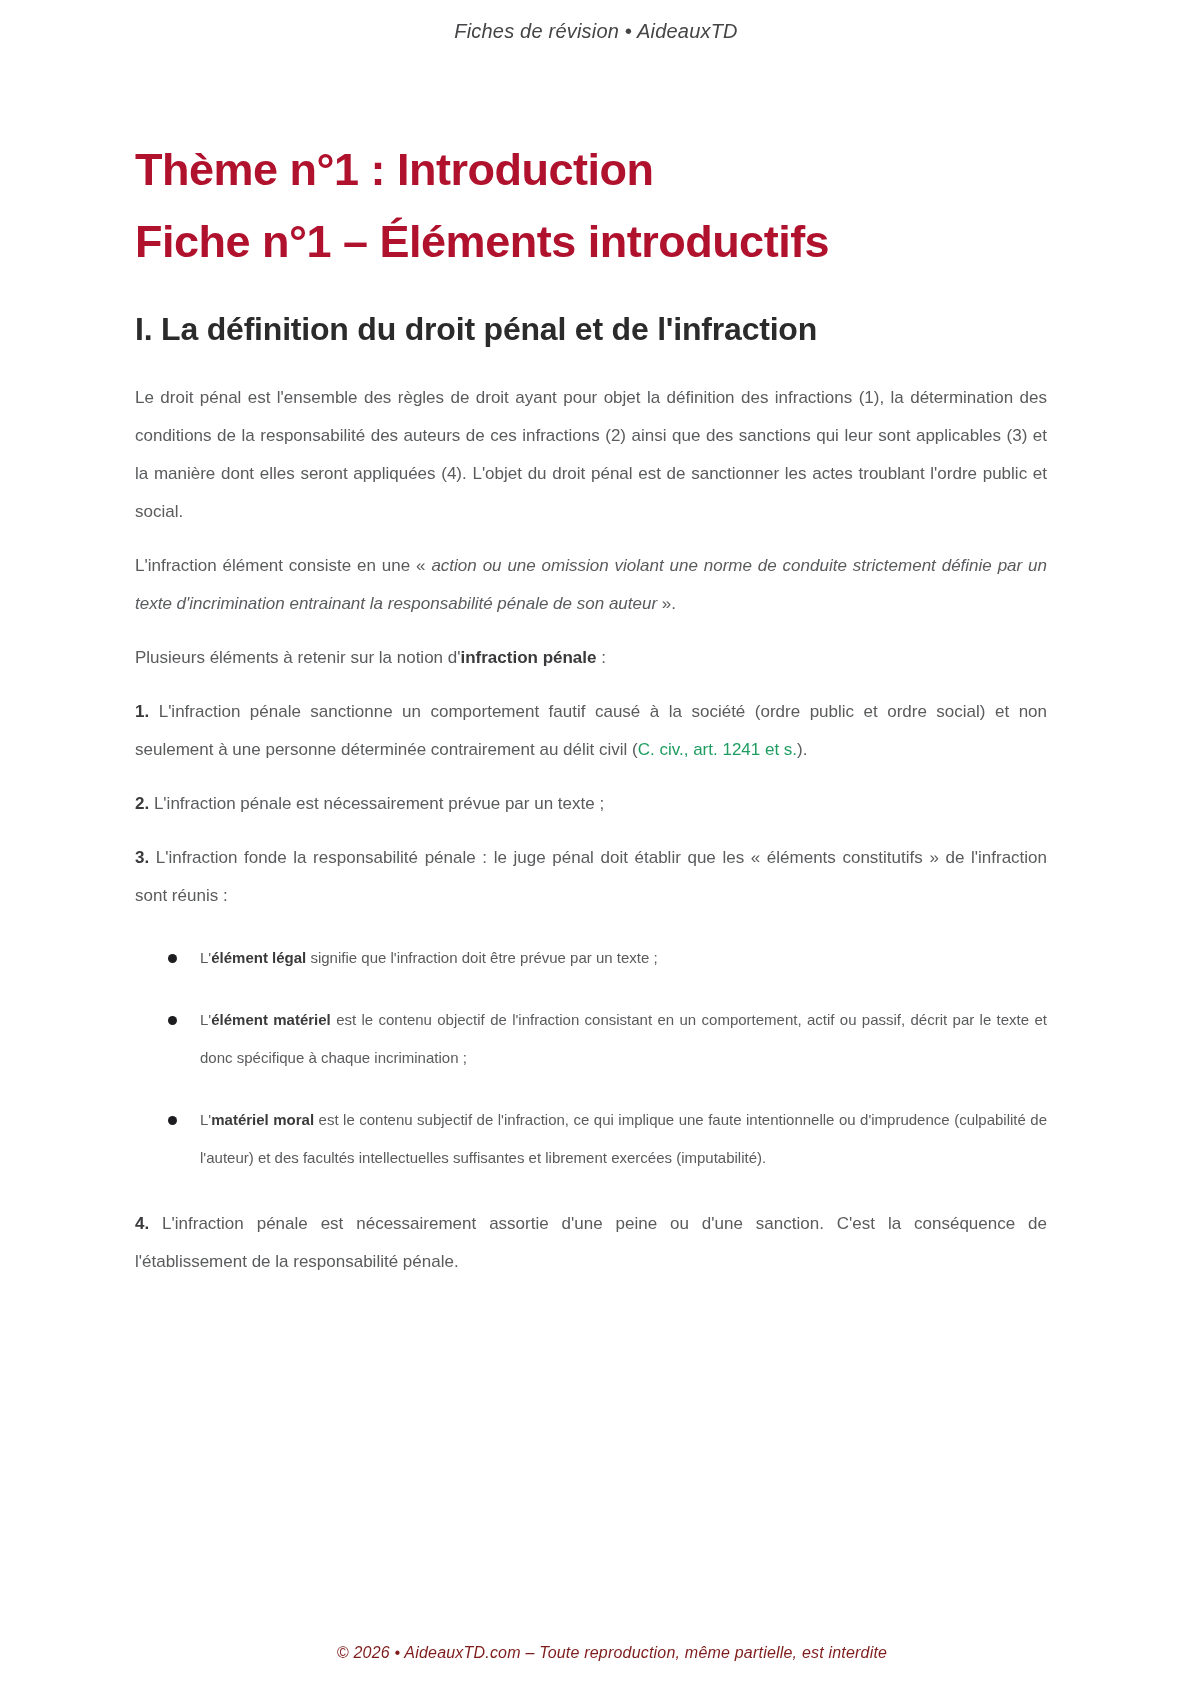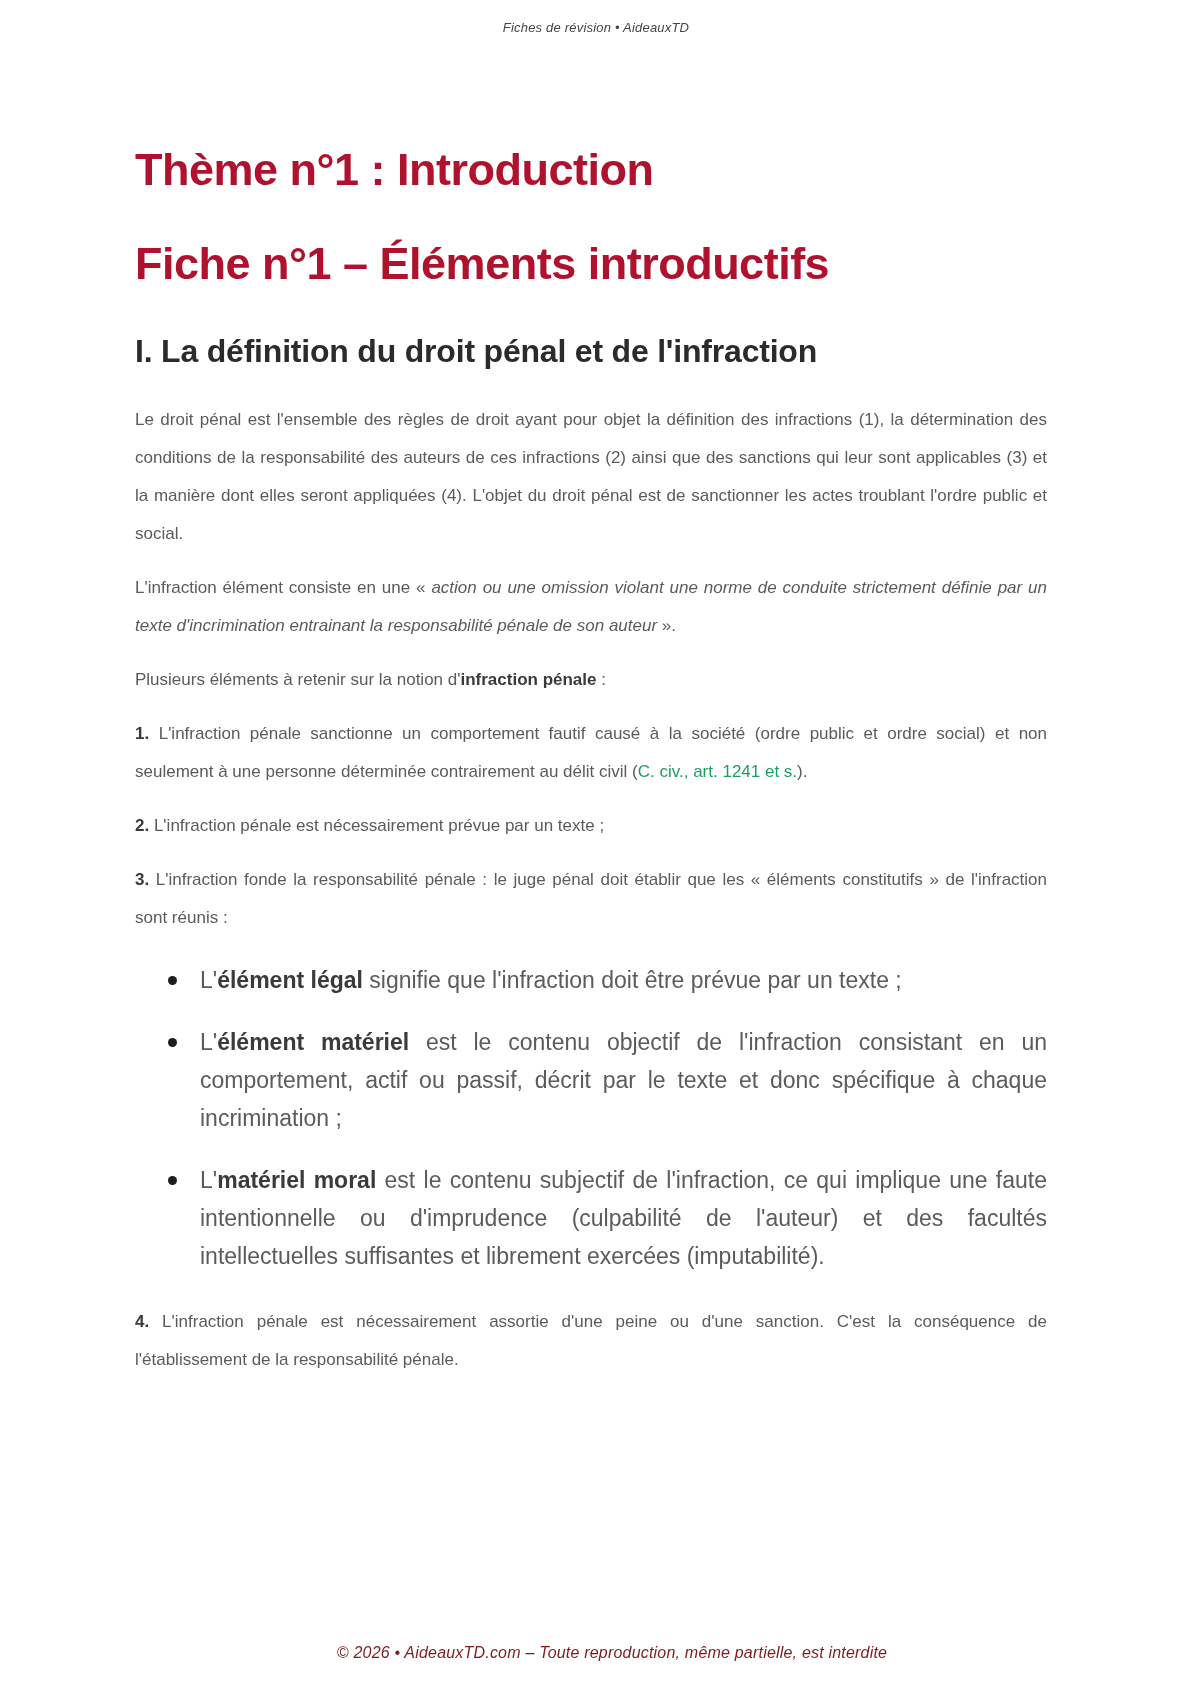--- a/index.html
+++ b/index.html
@@ -4,49 +4,49 @@
 <style>
   html,body{margin:0;padding:0;background:#ffffff;}
   body{
     width:1192px;height:1684px;position:relative;overflow:hidden;
     font-family:"Liberation Sans", sans-serif;
     -webkit-font-smoothing:antialiased;
   }
   .page{position:absolute;inset:0;background:#ffffff;}
   .doc-header{
     position:absolute;top:20px;left:0;width:100%;text-align:center;
-    font-style:italic;font-size:13px;color:#454547;letter-spacing:.2px;
+    font-style:italic;font-size:20px;color:#454547;letter-spacing:.2px;
   }
   .content{position:absolute;left:135px;top:0;width:912px;}
   .title-red{
     margin:148px 0 0;color:var(--accent,#b0122e);
     font-size:45px;line-height:44px;font-weight:800;letter-spacing:-.5px;
   }
-  .title-red.fiche{margin-top:50px;}
+  .title-red.fiche{margin-top:28px;}
   .section-heading{
     margin:48px 0 0;color:var(--dark,#2b2b2b);
     font-size:32px;line-height:34px;font-weight:700;letter-spacing:-.2px;
   }
   .body-p{
     margin:16px 0 0;font-size:17px;line-height:38px;
     color:var(--body,#5a5b5d);text-align:justify;font-weight:400;
   }
   .body-p.first{margin-top:33px;}
   .r-n{color:var(--body,#5a5b5d);}
   .r-b{font-weight:700;color:var(--darkrun,#3a3a3c);}
   .r-i{font-style:italic;color:var(--body,#5a5b5d);}
   .r-g{color:var(--green,#1f9d61);cursor:pointer;}
   .bullets{list-style:none;margin:24px 0 0;padding:0;}
   .bullets li{position:relative;padding-left:65px;margin-top:24px;}
   .bullets li:first-child{margin-top:0;}
   .dot{
     position:absolute;left:33px;top:15px;width:9px;height:9px;border-radius:50%;
     background:#1d1d1f;
   }
-  .li-text{font-size:23px;line-height:38px;color:var(--body,#5a5b5d);text-align:justify;}
+  .li-text{font-size:15px;line-height:38px;color:var(--body,#5a5b5d);text-align:justify;}
   .closing{margin-top:28px;}
   .doc-footer{
     position:absolute;bottom:22px;left:16px;width:100%;text-align:center;
     font-style:italic;font-size:16px;color:#7f1d1d;letter-spacing:.2px;
   }
 </style>
 </head>
 <body>
 
 <div class="page">

